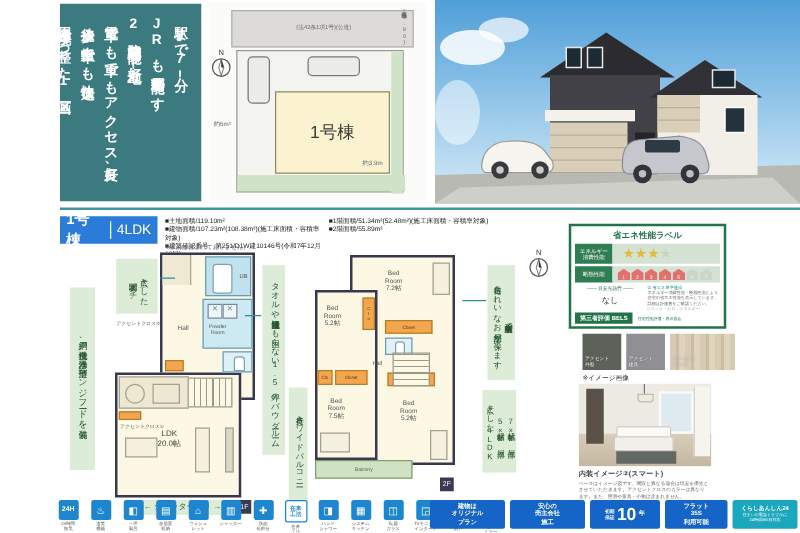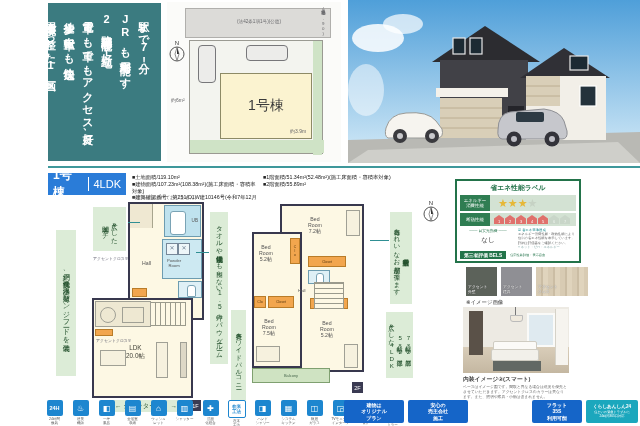--- a/index.html
+++ b/index.html
@@ -422,20 +422,26 @@
 ミラー</div>
     </div>
   </div>
 
   <div class="abs bbadge pre" style="left:344px;top:400px;width:60px;height:23px;">建物は
 オリジナル
 プラン</div>
   <div class="abs bbadge pre" style="left:408px;top:400px;width:60px;height:23px;">安心の
 売主会社
 施工</div>
+  <div class="abs bbadge" style="left:472px;top:400px;width:56px;height:23px;flex-direction:row;gap:2px;">
+    <span class="pre" style="font-size:3.8px;">初期
+保証</span>
+    <span style="font-size:14px;">10</span>
+    <span style="font-size:5px;">年</span>
+  </div>
   <div class="abs bbadge pre" style="left:532px;top:400px;width:50px;height:23px;">フラット
 35S
 利用可能</div>
   <div class="abs bbadge" style="left:586px;top:400px;width:52px;height:23px;background:#1ba7bd;">
     <span style="font-size:4.6px;">くらしあんしん24</span>
     <span class="pre" style="font-size:3.2px;font-weight:normal;">住まいの緊急トラブルに
 24時間365日対応</span>
   </div>
 
 </div>

